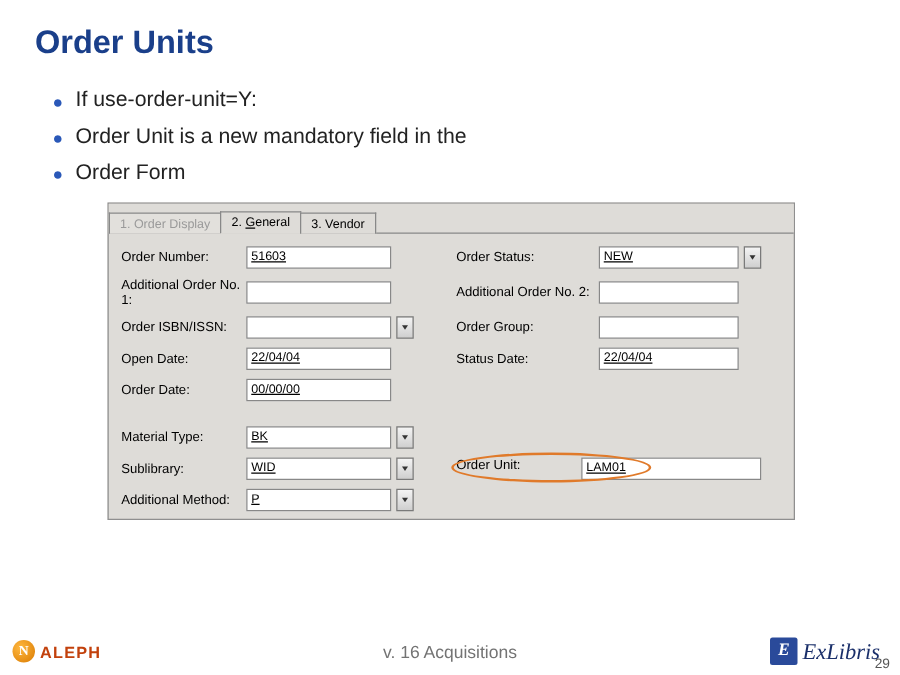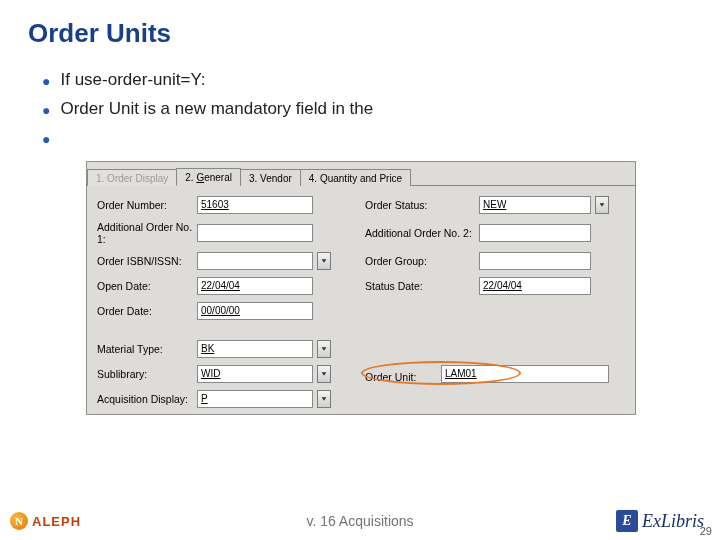--- a/index.html
+++ b/index.html
@@ -14,21 +14,21 @@
   .tab { padding: 3px 8px 2px 8px; border: 1px solid #888; border-bottom: none; background: #dedcd8; margin-right: -1px; position: relative; top: 1px; font-size: 10px; }
   .tab.inactive { color: #9a9a9a; background: #e2e0dc; }
   .tab.active { background: #dedcd8; border-bottom: 1px solid #dedcd8; }
   .tab .ul { text-decoration: underline; }
   .formgrid { display: grid; grid-template-columns: 96px 116px 14px 26px 110px 112px 14px; column-gap: 4px; row-gap: 7px; padding: 10px 10px 6px 10px; align-items: center; }
   .lbl { font-size: 10.5px; }
   .inp { background: #fff; border: 1px solid #888; height: 18px; padding: 1px 3px; font-size: 10px; display: flex; align-items: center; overflow: hidden; white-space: nowrap; text-decoration: underline; }
   .dbtn { width: 14px; height: 18px; background: linear-gradient(#f4f4f4,#cfcfcf); border: 1px solid #7a7a7a; display: flex; align-items: center; justify-content: center; }
   .dbtn svg { width: 6px; height: 6px; }
   .sectgap { grid-column: 1 / -1; height: 6px; }
-  .highlight-wrap { position: relative; display: flex; align-items: flex-end; }
+  .highlight-wrap { position: relative; display: flex; align-items: flex-start; gap: 24px; }
   .highlight-oval { position: absolute; left: -4px; top: -4px; width: 160px; height: 24px; border: 2px solid #e07a2a; border-radius: 50%/50%; pointer-events: none; }
   .footer { position: absolute; bottom: 8px; left: 0; width: 720px; display: flex; align-items: center; justify-content: space-between; padding: 0 16px 0 10px; }
   .aleph { display: flex; align-items: center; gap: 4px; }
   .aleph-icon { width: 18px; height: 18px; border-radius: 50%; background: radial-gradient(circle at 35% 35%, #ffb840, #d97a00); display: flex; align-items: center; justify-content: center; color: #fff; font-weight: bold; font-size: 11px; font-family: Georgia, serif; }
   .aleph-txt { font-weight: bold; color: #c2410c; font-size: 13px; letter-spacing: 1px; }
   .center-txt { position: absolute; left: 50%; transform: translateX(-50%); color: #737373; font-size: 14px; font-family: Verdana, sans-serif; }
   .exlibris { display: flex; align-items: center; gap: 4px; }
   .ex-icon { width: 22px; height: 22px; background: #2a4a9a; color: #fff; display: flex; align-items: center; justify-content: center; font-family: Georgia, serif; font-size: 14px; font-weight: bold; font-style: italic; border-radius: 2px; }
   .ex-txt { font-family: Georgia, 'Times New Roman', serif; font-size: 18px; font-style: italic; color: #1a2f6a; }
   .pagenum { position: absolute; bottom: 3px; right: 8px; font-size: 11px; color: #555; }
@@ -42,29 +42,29 @@
     <div class="bullet">
         <span class="dot">●</span>
         <span>If  use-order-unit=Y:</span>
       </div>
     <div class="bullet">
         <span class="dot">●</span>
         <span>Order Unit is a new mandatory field in the</span>
       </div>
     <div class="bullet">
         <span class="dot">●</span>
+        <span>Order Form</span>
       </div>
   </div>
 
   <div class="formbox">
     <div class="tabs">
       <div class="tab inactive">1. Order Display</div>
       <div class="tab active"><span>2. </span><span class="ul">G</span><span>eneral</span></div>
       <div class="tab">3. Vendor</div>
-      <div class="tab">4. Quantity and Price</div>
     </div>
 
     <div class="formgrid">
       <div class="lbl">Order Number:</div>
       <div class="inp">51603</div>
       <div></div>
         <div></div>
       <div class="lbl">Order Status:</div>
       <div class="inp">NEW</div>
       <div class="dbtn">
@@ -132,21 +132,21 @@
         </div>
       <div></div>
       <div style="grid-column:5/8;">
         <div class="highlight-wrap">
           <div class="highlight-oval"></div>
           <div class="lbl" style="width:70px;">Order Unit:</div>
           <div class="inp" style="flex:1;margin-left:6px;">LAM01</div>
         </div>
       </div>
 
-      <div class="lbl">Acquisition Display:</div>
+      <div class="lbl">Additional Method:</div>
       <div class="inp">P</div>
       <div class="dbtn">
           <svg viewBox="0 0 10 10">
             <polygon points="1,2 9,2 5,8" fill="#333"></polygon>
           </svg>
         </div>
       <div></div>
         <div></div>
         <div></div>
         <div></div>

